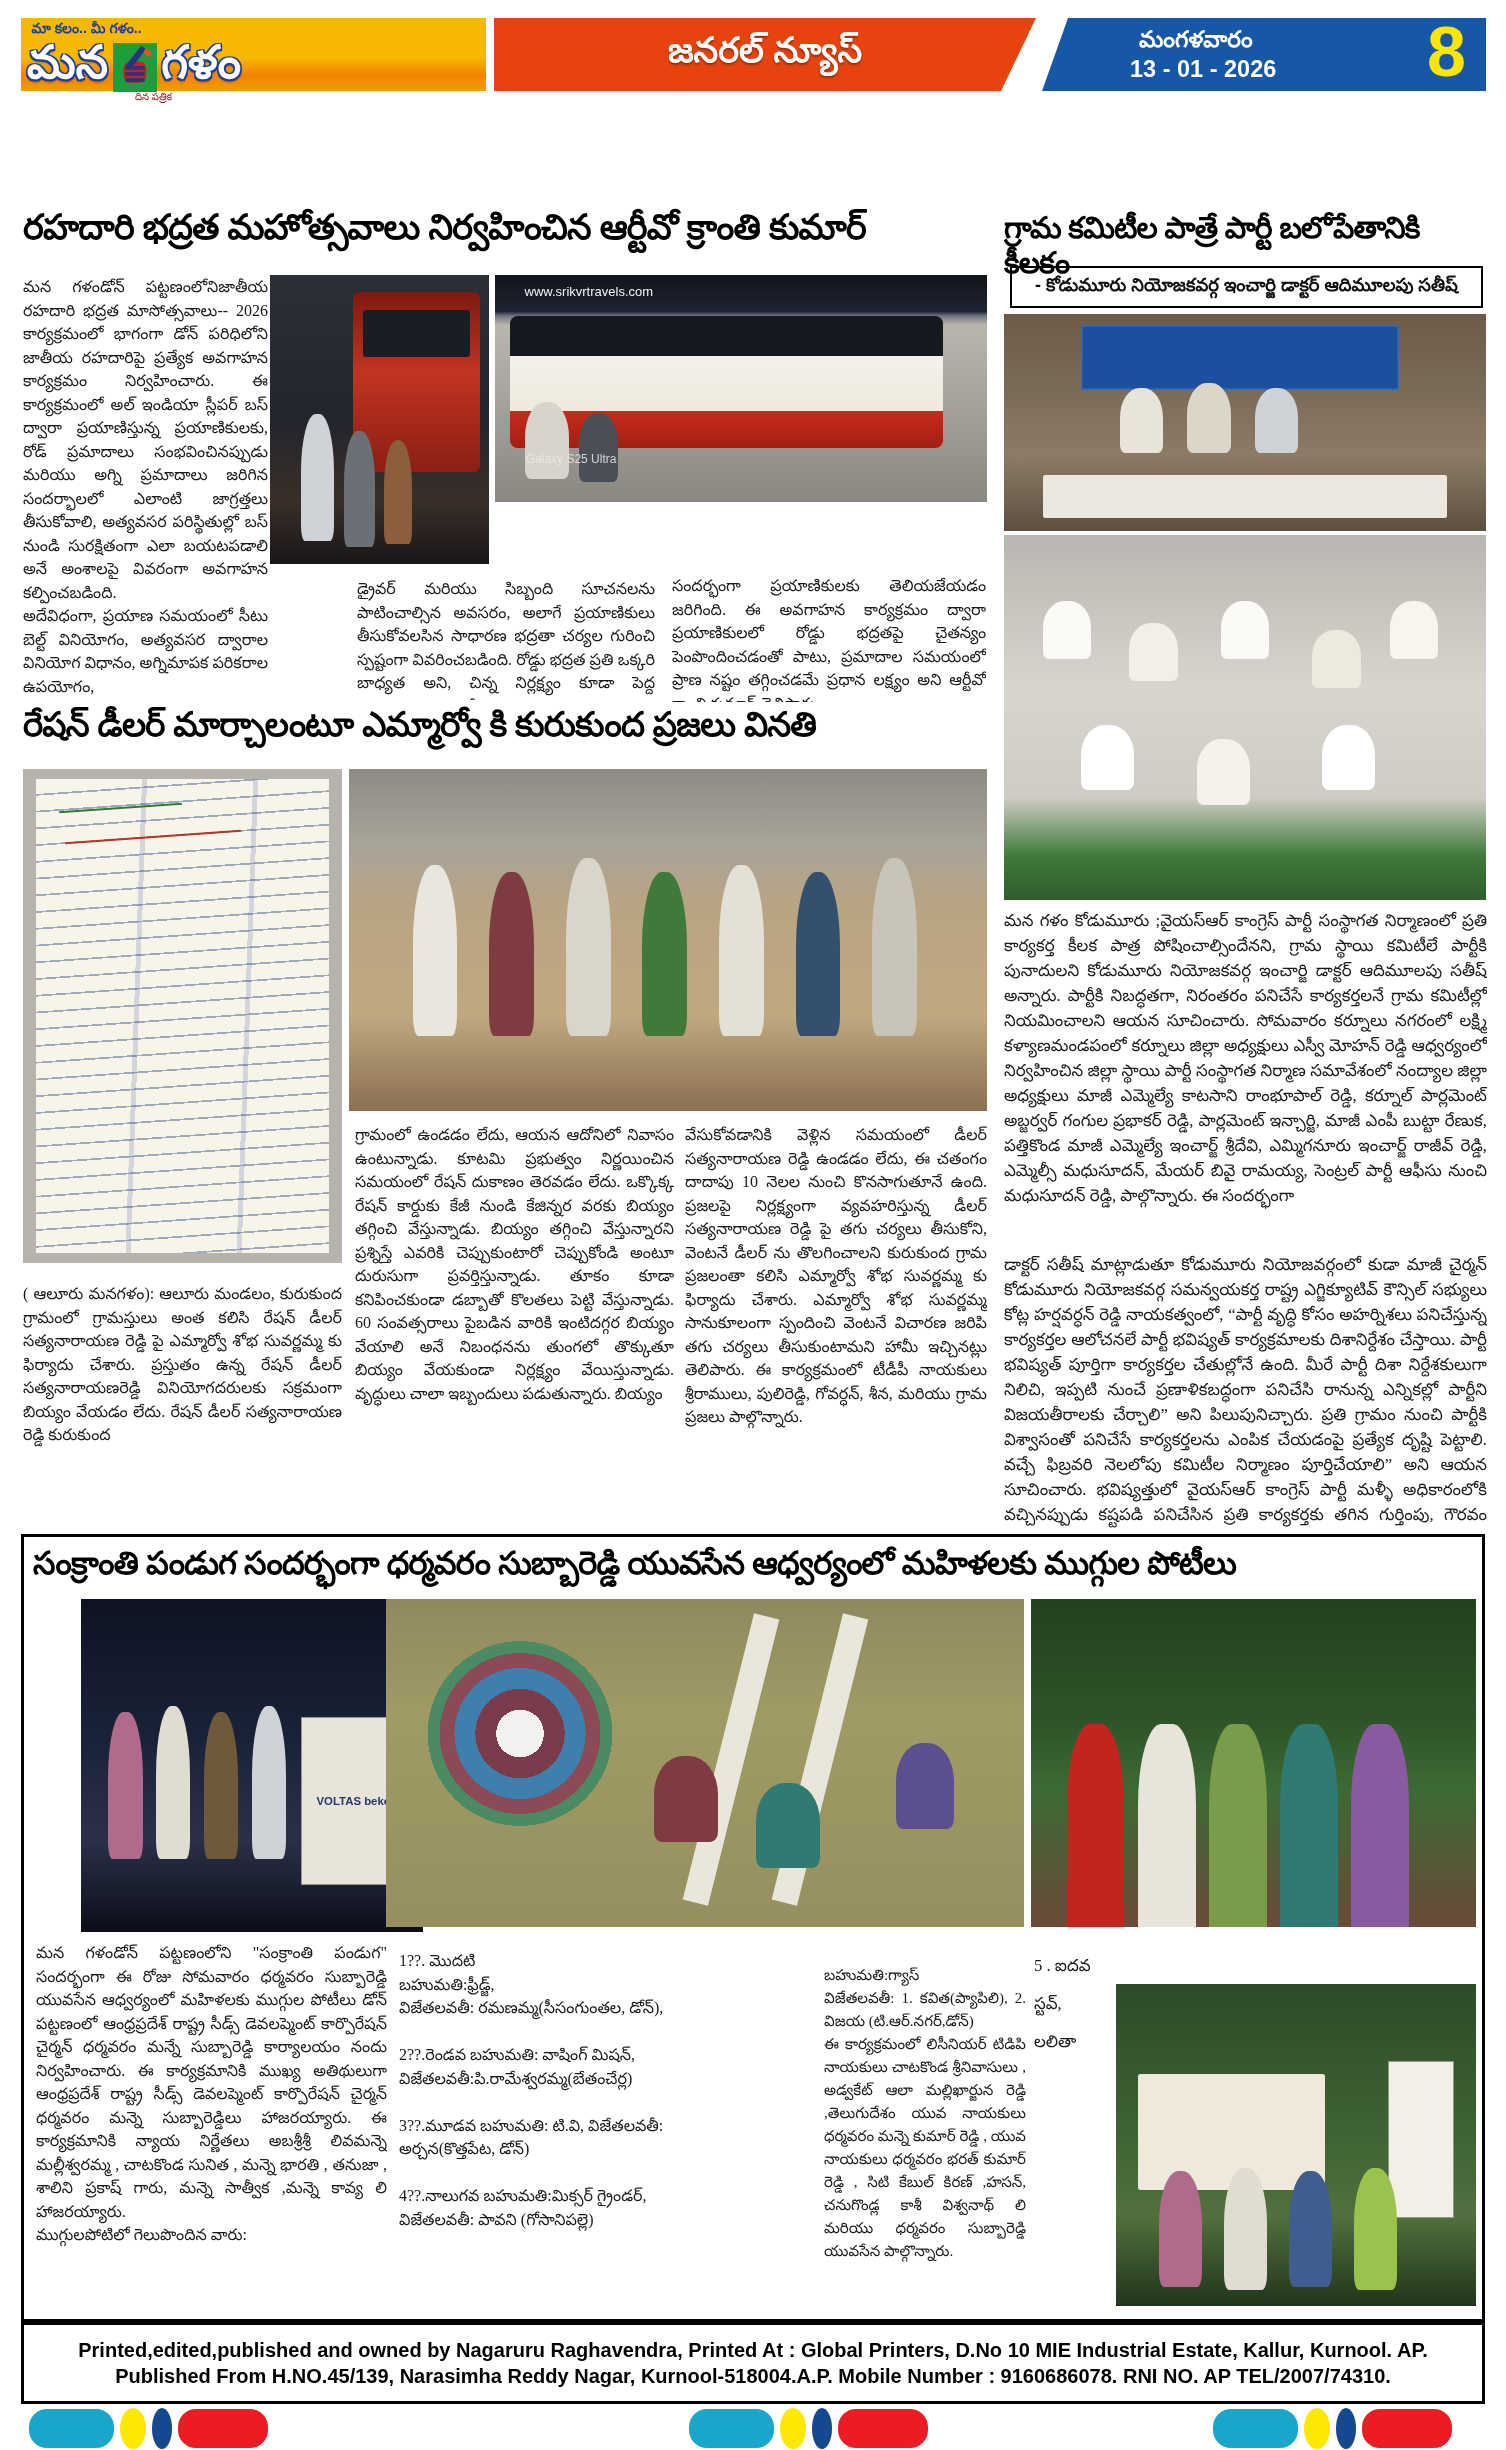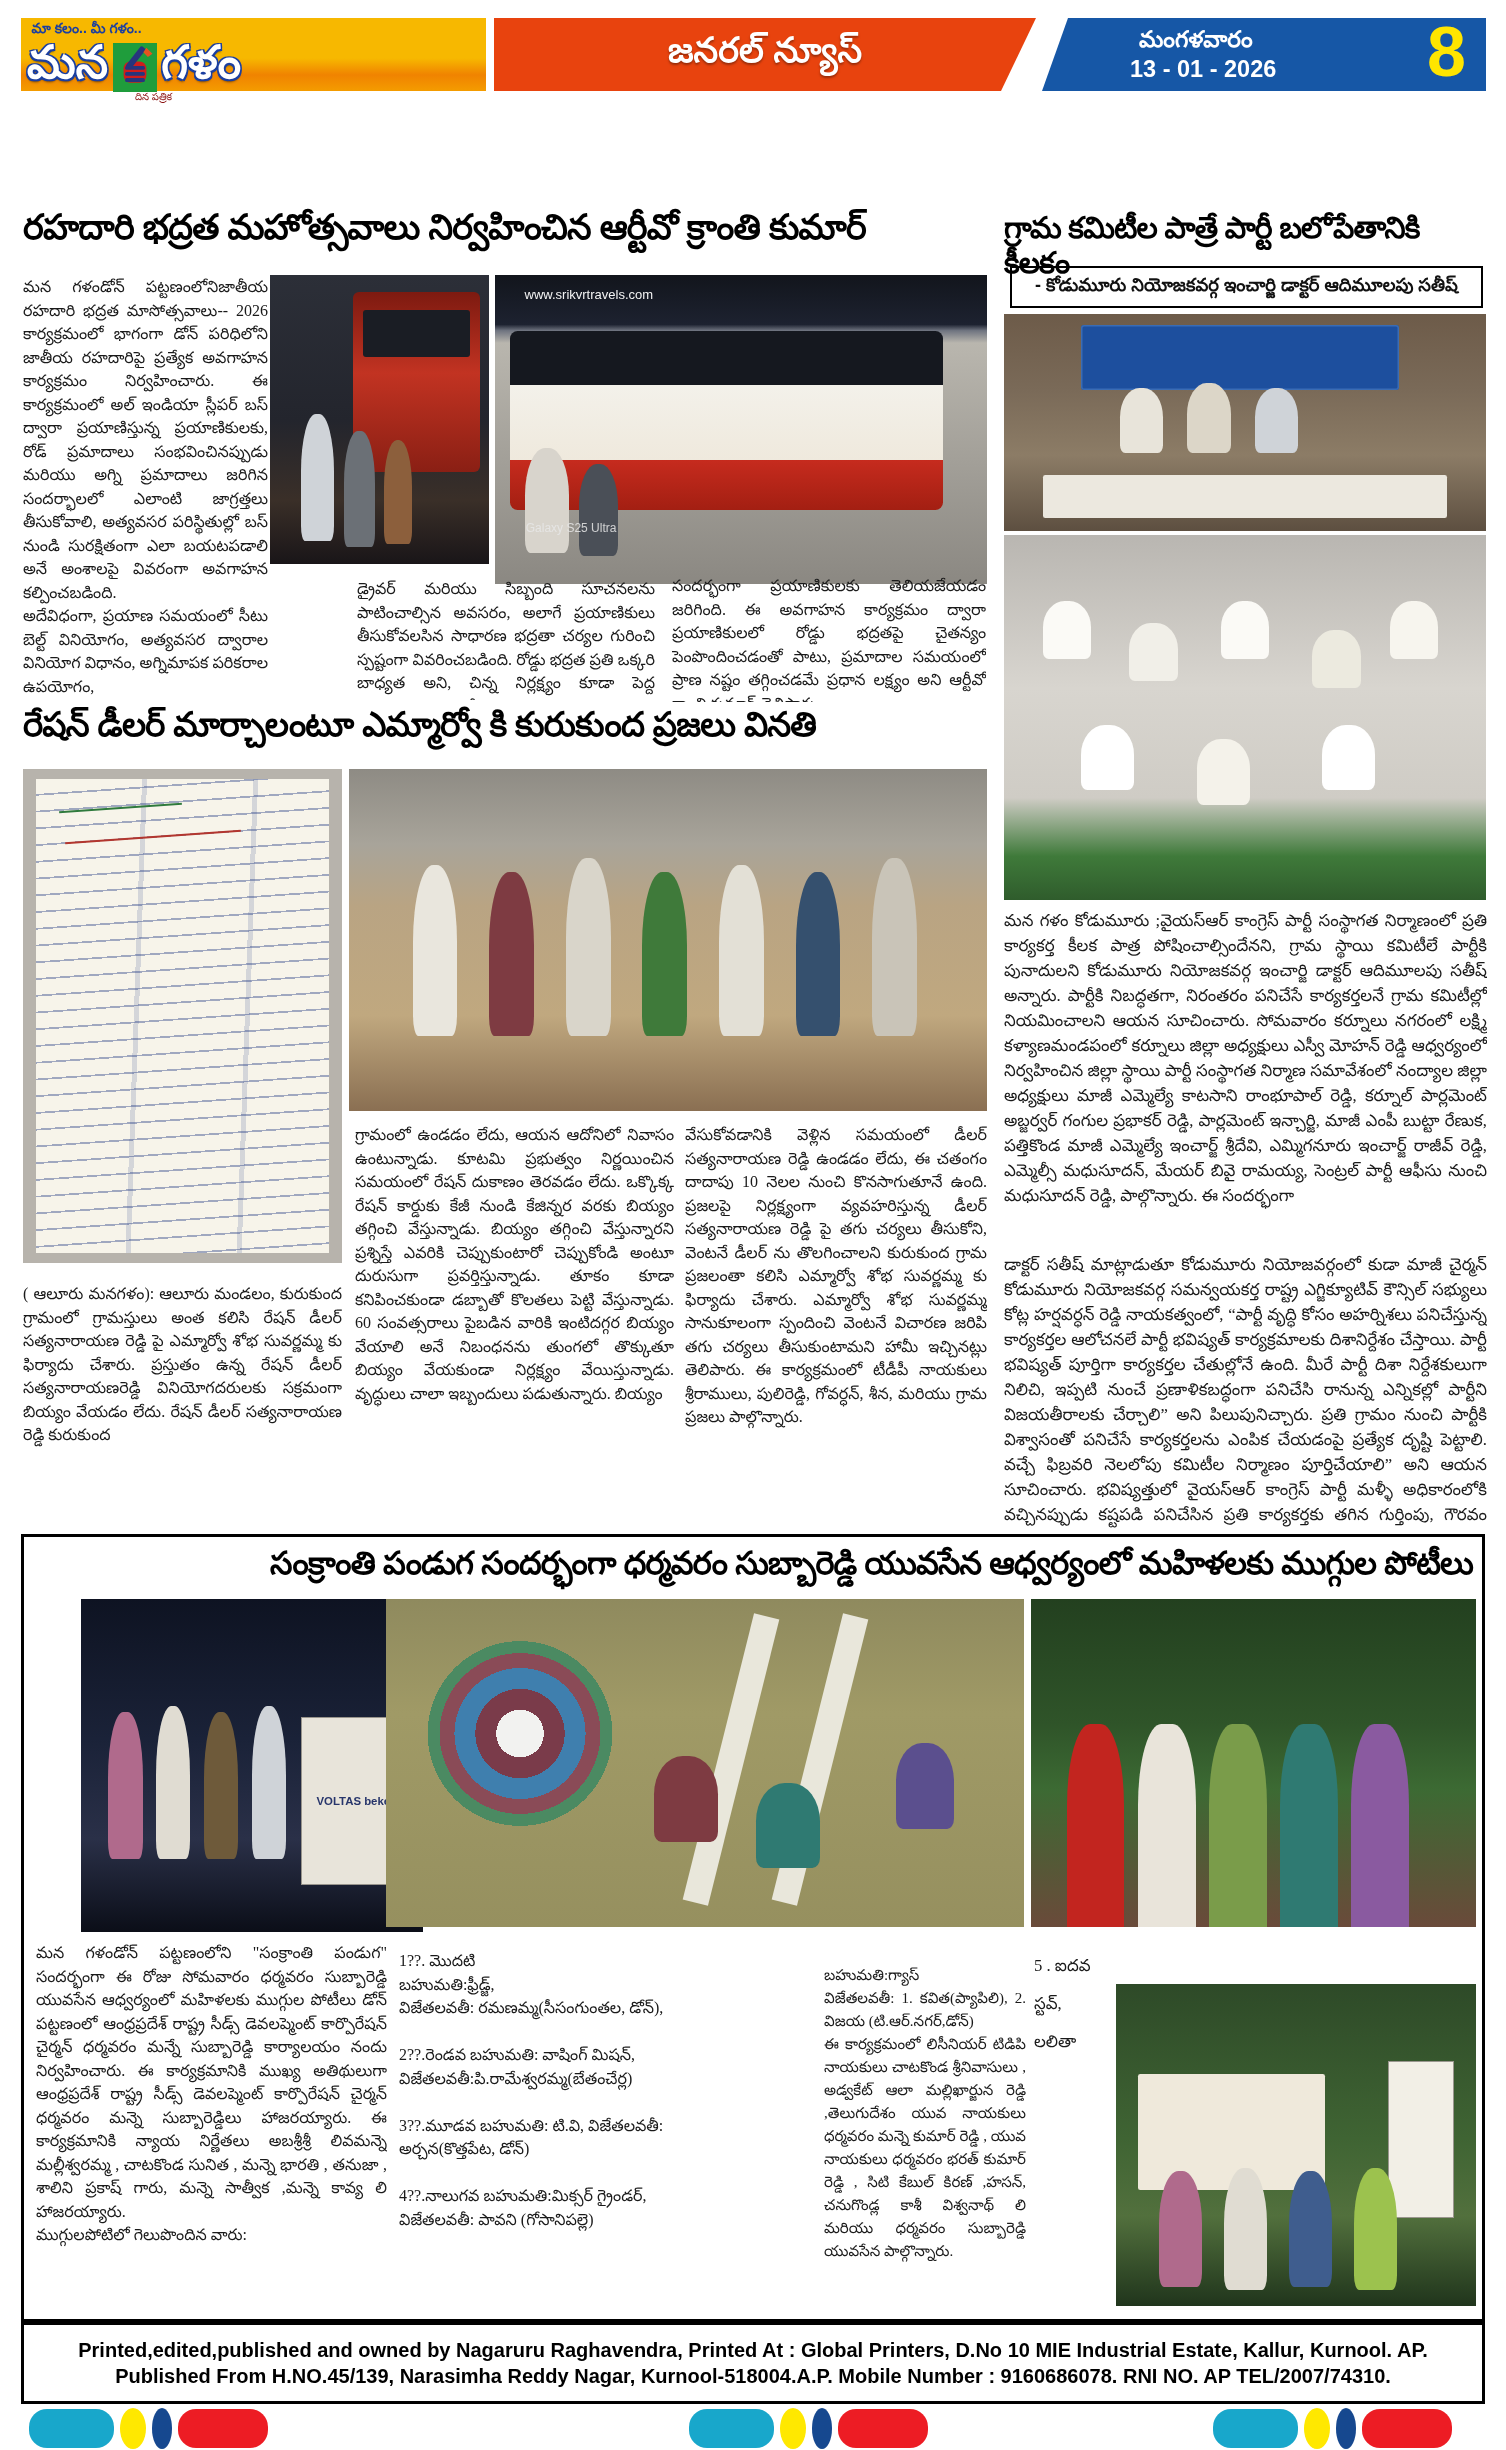--- a/index.html
+++ b/index.html
@@ -120,21 +120,21 @@
 
   <div class="photo photoA" style="left:270px;top:275px;width:219px;height:289px;">
     <div class="pa-bus">
       <div class="pa-bus-win"></div>
     </div>
     <div class="blob" style="left:14%;bottom:8%;width:15%;height:44%;background:#cfd3d8;"></div>
     <div class="blob" style="left:34%;bottom:6%;width:14%;height:40%;background:#6b7076;"></div>
     <div class="blob" style="left:52%;bottom:7%;width:13%;height:36%;background:#8c5f3c;"></div>
   </div>
 
-  <div class="photo photoB" style="left:495px;top:275px;width:492px;height:309px;">
+  <div class="photo photoB" style="left:495px;top:275px;width:492px;height:227px;">
     <div class="pb-url">www.srikvrtravels.com</div>
     <div class="pb-bus"></div>
     <div class="blob" style="left:6%;bottom:10%;width:9%;height:34%;background:#d8d4cc;"></div>
     <div class="blob" style="left:17%;bottom:9%;width:8%;height:30%;background:#4a4f57;"></div>
     <div class="pb-watermark">Galaxy S25 Ultra</div>
   </div>
 
   <div class="abs bodycol" style="left:357px;top:577px;width:298px;height:123px;">డ్రైవర్ మరియు సిబ్బంది సూచనలను పాటించాల్సిన అవసరం, అలాగే ప్రయాణికులు తీసుకోవలసిన సాధారణ భద్రతా చర్యల గురించి స్పష్టంగా వివరించబడింది. రోడ్డు భద్రత ప్రతి ఒక్కరి బాధ్యత అని, చిన్న నిర్లక్ష్యం కూడా పెద్ద ప్రమాదాలకు దారి తీస్తుందని ఈ</div>
   <div class="abs bodycol" style="left:672px;top:574px;width:314px;height:128px;">సందర్భంగా ప్రయాణికులకు తెలియజేయడం జరిగింది. ఈ అవగాహన కార్యక్రమం ద్వారా ప్రయాణికులలో రోడ్డు భద్రతపై చైతన్యం పెంపొందించడంతో పాటు, ప్రమాదాల సమయంలో ప్రాణ నష్టం తగ్గించడమే ప్రధాన లక్ష్యం అని ఆర్టీవో క్రాంతి కుమార్ తెలిపారు.</div>
 
@@ -182,21 +182,21 @@
     <div class="blob" style="left:70%;top:30%;width:7%;height:48%;background:#35506e;"></div>
     <div class="blob" style="left:82%;top:26%;width:7%;height:52%;background:#c9c4b8;"></div>
   </div>
 
   <div class="abs bodycol" style="left:23px;top:1282px;width:319px;height:245px;">( ఆలూరు మనగళం): ఆలూరు మండలం, కురుకుంద గ్రామంలో గ్రామస్తులు అంత కలిసి రేషన్ డీలర్ సత్యనారాయణ రెడ్డి పై ఎమ్మార్వో శోభ సువర్ణమ్మ కు ఫిర్యాదు చేశారు. ప్రస్తుతం ఉన్న రేషన్ డీలర్ సత్యనారాయణరెడ్డి వినియోగదరులకు సక్రమంగా బియ్యం వేయడం లేదు. రేషన్ డీలర్ సత్యనారాయణ రెడ్డి కురుకుంద</div>
   <div class="abs bodycol" style="left:355px;top:1123px;width:319px;height:404px;">గ్రామంలో ఉండడం లేదు, ఆయన ఆదోనిలో నివాసం ఉంటున్నాడు. కూటమి ప్రభుత్వం నిర్ణయించిన సమయంలో రేషన్ దుకాణం తెరవడం లేదు. ఒక్కొక్క రేషన్ కార్డుకు కేజీ నుండి కేజిన్నర వరకు బియ్యం తగ్గించి వేస్తున్నాడు. బియ్యం తగ్గించి వేస్తున్నారని ప్రశ్నిస్తే ఎవరికి చెప్పుకుంటారో చెప్పుకోండి అంటూ దురుసుగా ప్రవర్తిస్తున్నాడు. తూకం కూడా కనిపించకుండా డబ్బాతో కొలతలు పెట్టి వేస్తున్నాడు. 60 సంవత్సరాలు పైబడిన వారికి ఇంటిదగ్గర బియ్యం వేయాలి అనే నిబంధనను తుంగలో తొక్కుతూ బియ్యం వేయకుండా నిర్లక్ష్యం వేయిస్తున్నాడు. వృద్ధులు చాలా ఇబ్బందులు పడుతున్నారు. బియ్యం</div>
   <div class="abs bodycol" style="left:685px;top:1123px;width:302px;height:404px;">వేసుకోవడానికి వెళ్లిన సమయంలో డీలర్ సత్యనారాయణ రెడ్డి ఉండడం లేదు, ఈ చతంగం దాదాపు 10 నెలల నుంచి కొనసాగుతూనే ఉంది. ప్రజలపై నిర్లక్ష్యంగా వ్యవహరిస్తున్న డీలర్ సత్యనారాయణ రెడ్డి పై తగు చర్యలు తీసుకోని, వెంటనే డీలర్ ను తొలగించాలని కురుకుంద గ్రామ ప్రజలంతా కలిసి ఎమ్మార్వో శోభ సువర్ణమ్మ కు ఫిర్యాదు చేశారు. ఎమ్మార్వో శోభ సువర్ణమ్మ సానుకూలంగా స్పందించి వెంటనే విచారణ జరిపి తగు చర్యలు తీసుకుంటామని హామీ ఇచ్చినట్లు తెలిపారు. ఈ కార్యక్రమంలో టీడీపీ నాయకులు శ్రీరాములు, పులిరెడ్డి, గోవర్ధన్, శీన, మరియు గ్రామ ప్రజలు పాల్గొన్నారు.</div>
 
   <div class="abs a3box" style="left:21px;top:1534px;width:1458px;height:782px;">
 
-    <div class="abs headline" style="left:9px;top:7.6px;width:1440px;height:47px;font-size:32px;text-align:right;">సంక్రాంతి పండుగ సందర్భంగా ధర్మవరం సుబ్బారెడ్డి యువసేన ఆధ్వర్యంలో మహిళలకు ముగ్గుల పోటీలు</div>
+    <div class="abs headline" style="left:9px;top:7.6px;width:1440px;height:47px;font-size:32px;text-align:left;">సంక్రాంతి పండుగ సందర్భంగా ధర్మవరం సుబ్బారెడ్డి యువసేన ఆధ్వర్యంలో మహిళలకు ముగ్గుల పోటీలు</div>
 
     <div class="photo a3-photo1" style="left:12px;top:62px;width:342px;height:333px;">
       <div class="blob" style="left:8%;top:34%;width:10%;height:44%;background:#b06a8c;"></div>
       <div class="blob" style="left:22%;top:32%;width:10%;height:46%;background:#e0dcd2;"></div>
       <div class="blob" style="left:36%;top:34%;width:10%;height:44%;background:#6e5a3a;"></div>
       <div class="blob" style="left:50%;top:32%;width:10%;height:46%;background:#cfd3d8;"></div>
       <div class="carton">VOLTAS beko</div>
     </div>
 
     <div class="photo a3-photo2" style="left:362px;top:62px;width:638px;height:328px;">

